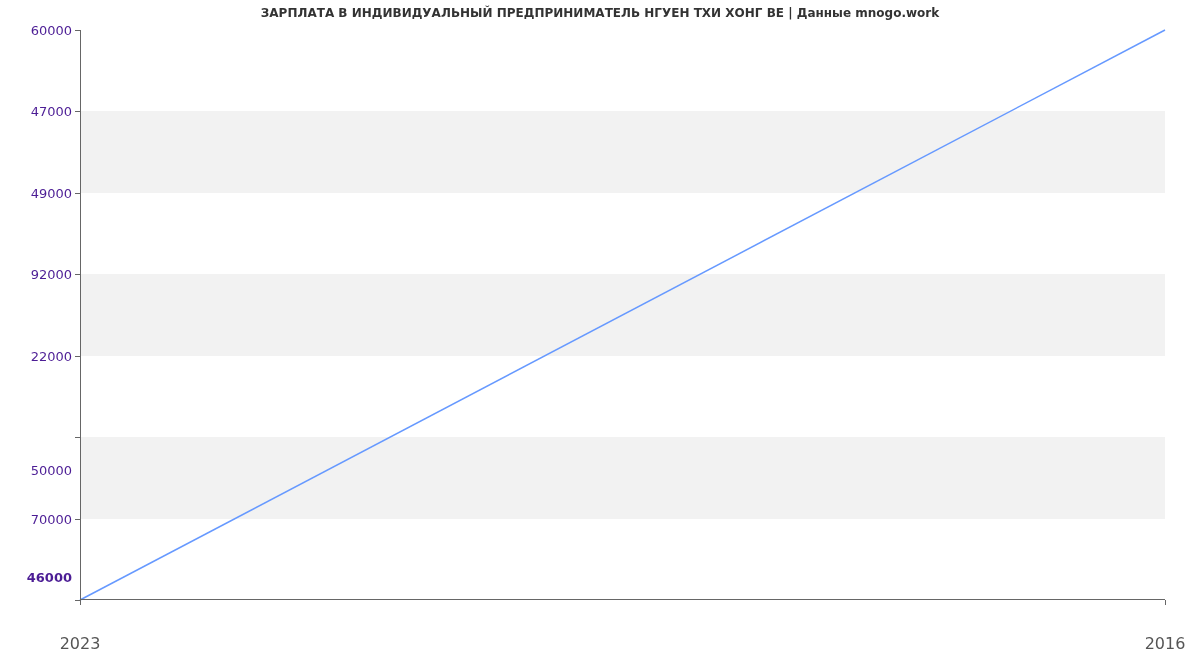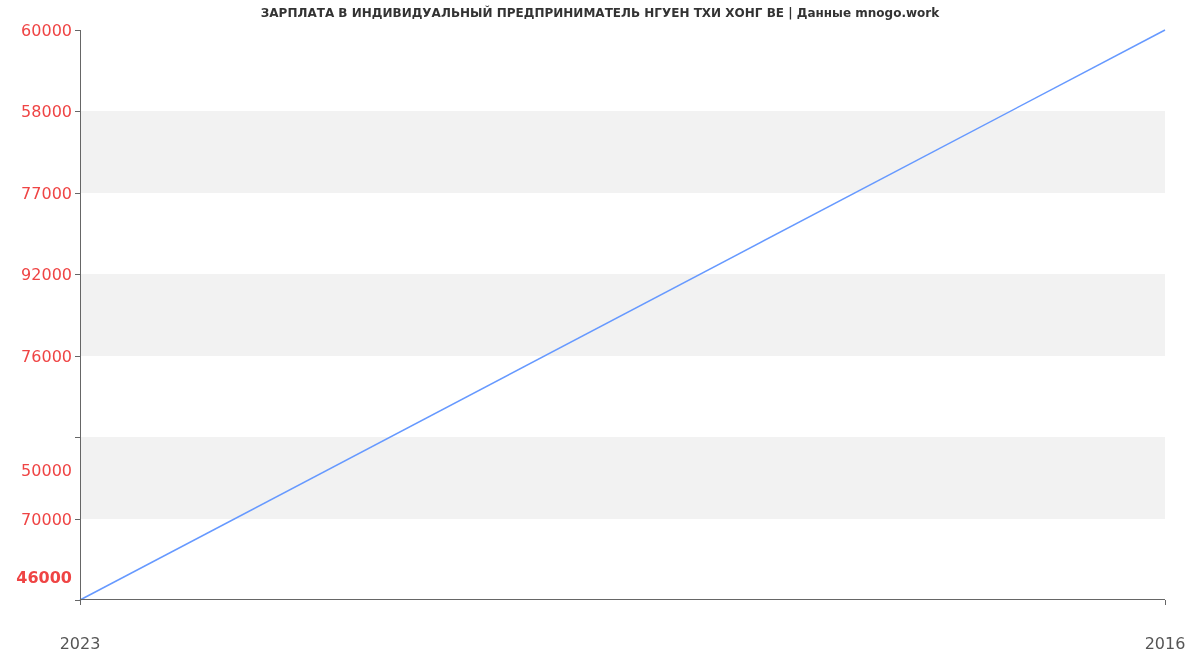--- a/index.html
+++ b/index.html
@@ -38,22 +38,22 @@
   }
   .axis-line {
     position: absolute;
     background: #666666;
   }
   .y-tick-label {
     position: absolute;
     right: 100%;
     transform: translateY(-50%);
     padding-right: 8px;
-    font-size: 16px;
-    color: #ef4444;
+    font-size: 13px;
+    color: #4c1d95;
     white-space: nowrap;
   }
   .y-tick-mark {
     position: absolute;
     right: 100%;
     width: 5px;
     height: 1px;
     background: #666666;
   }
   .x-tick-label {
@@ -96,27 +96,27 @@
       </svg>
   <div class="axis-line" style="left: 0px; top: 0px; width: 1px; height: 570px;"></div>
       <div class="axis-line" style="left: 0px; top: 569px; width: 1085px; height: 1px;"></div>
       <div class="y-tick-mark" style="top: 570px;"></div>
       <div class="y-tick-label" style="top: 547px; font-weight: bold;">46000</div>
       <div class="y-tick-mark" style="top: 488.571px;"></div>
       <div class="y-tick-label" style="top: 488.571px;">70000</div>
       <div class="y-tick-mark" style="top: 407.143px;"></div>
       <div class="y-tick-label" style="top: 407.143px; margin-top: 33px;">50000</div>
       <div class="y-tick-mark" style="top: 325.714px;"></div>
-      <div class="y-tick-label" style="top: 325.714px;">76000</div>
+      <div class="y-tick-label" style="top: 325.714px;">22000</div>
       <div class="y-tick-mark" style="top: 244.286px;"></div>
       <div class="y-tick-label" style="top: 244.286px;">92000</div>
       <div class="y-tick-mark" style="top: 162.857px;"></div>
-      <div class="y-tick-label" style="top: 162.857px;">77000</div>
+      <div class="y-tick-label" style="top: 162.857px;">49000</div>
       <div class="y-tick-mark" style="top: 81.4286px;"></div>
-      <div class="y-tick-label" style="top: 81.4286px;">58000</div>
+      <div class="y-tick-label" style="top: 81.4286px;">47000</div>
       <div class="y-tick-mark" style="top: 0px;"></div>
       <div class="y-tick-label" style="top: 0px;">60000</div>
       <div class="x-tick-mark" style="left: 0px;"></div>
       <div class="x-tick-label" style="left: 0px;">2023</div>
       <div class="x-tick-mark" style="left: 1085px;"></div>
       <div class="x-tick-label" style="left: 1085px;">2016</div>
     </div>
 </div>
 
 </body></html>

